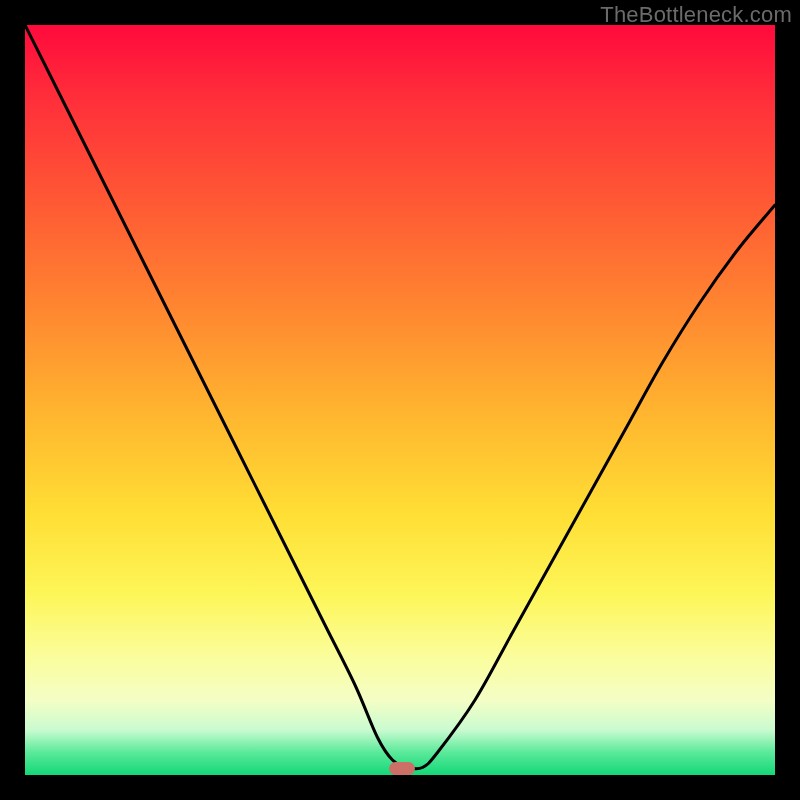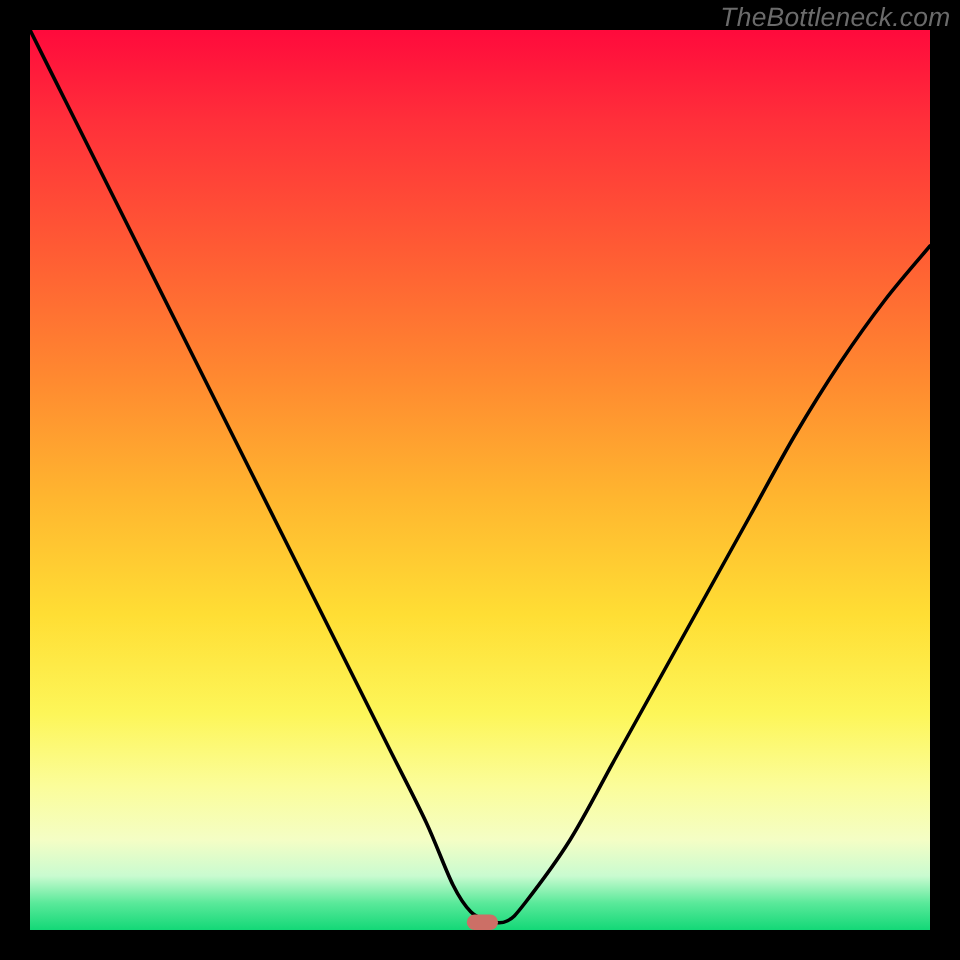--- a/index.html
+++ b/index.html
@@ -11,21 +11,20 @@
     overflow: hidden;
     font-family: Arial, Helvetica, sans-serif;
   }
   .frame {
     position: absolute;
     top: 0;
     left: 0;
     width: 800px;
     height: 764px;
     background: #000;
-    font-style: italic;
   }
   .plot {
     position: absolute;
     top: 25px;
     left: 25px;
     width: 750px;
     height: 750px;
     background: linear-gradient(
       to bottom,
       #ff0a3c 0%,

